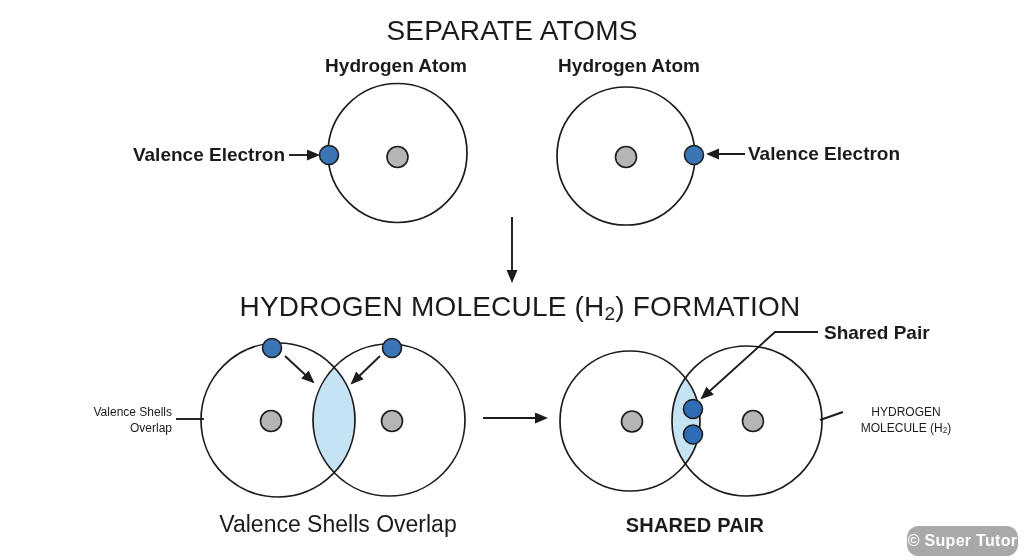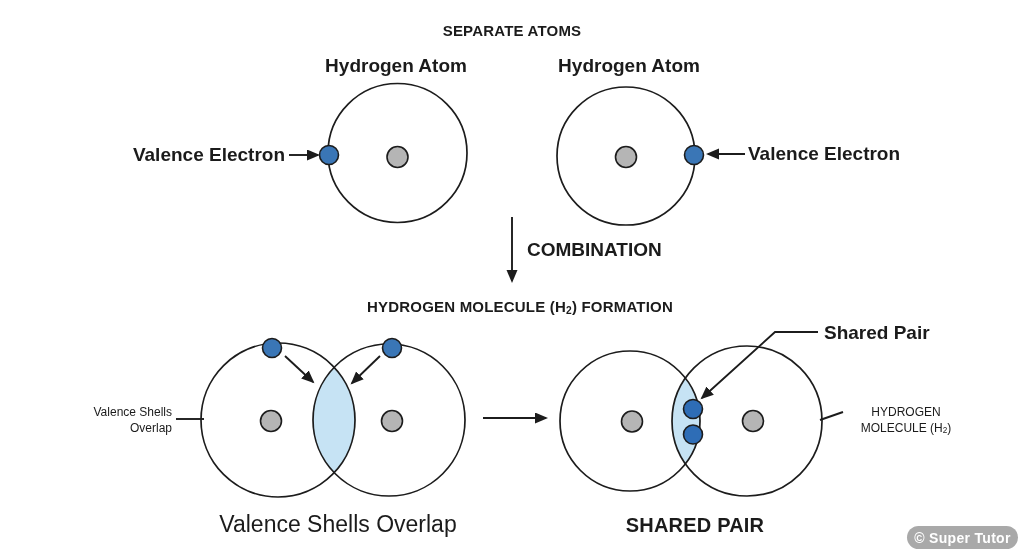--- a/index.html
+++ b/index.html
@@ -10,36 +10,36 @@
     height: 559px;
     background: #ffffff;
     font-family: "Liberation Sans", sans-serif;
     color: #1b1b1b;
     overflow: hidden;
   }
   #diagram-svg { position: absolute; left: 0; top: 0; }
   .lbl { position: absolute; white-space: nowrap; line-height: 1.2; }
   .center-xy { transform: translate(-50%, -50%); }
   .center-y  { transform: translateY(-50%); }
-  .title { font-size: 15px; font-weight: 700; letter-spacing: .2px; }
+  .title { font-size: 28px; font-weight: 400; letter-spacing: .2px; }
   .label { font-size: 19px; font-weight: 700; }
   .caption { font-size: 23px; font-weight: 400; }
   .caption-bold { font-size: 20px; font-weight: 700; letter-spacing: .2px; }
   .two-line { white-space: nowrap; line-height: 1.36; font-size: 12px; }
   .align-right { text-align: right; }
   .align-center { text-align: center; }
   sub.h2sub { font-size: 0.68em; vertical-align: -0.22em; line-height: 0; }
   #watermark {
     position: absolute;
     left: 907px; top: 526px;
-    width: 111px; height: 23px;
+    width: 111px; height: 30px;
     border-radius: 11.5px;
     background: #a9a9a9;
     color: #ffffff;
-    font-size: 14px;
+    font-size: 16px;
     font-weight: 700;
     letter-spacing: .3px;
     display: flex;
     align-items: center;
     justify-content: center;
   }
 </style>
 </head>
 <body>
 
@@ -91,21 +91,20 @@
   <div class="lbl title center-xy" style="left:512px; top:31px;">SEPARATE ATOMS</div>
 
   <div class="lbl label center-xy" style="left:396px; top:66px;">Hydrogen Atom</div>
 
   <div class="lbl label center-xy" style="left:629px; top:66px;">Hydrogen Atom</div>
 
   <div class="lbl label center-y align-right" style="right:739px; top:155px;">Valence Electron</div>
 
   <div class="lbl label center-y" style="left:748px; top:154px;">Valence Electron</div>
 
-  <div class="lbl label center-y" style="left:527px; top:250px;">COMBINATION</div>
 
   <div class="lbl title center-xy" style="left:520px; top:307px;"><span>HYDROGEN MOLECULE (H</span><sub class="h2sub">2</sub><span>) FORMATION</span></div>
 
   <div class="lbl two-line center-y align-right" style="right:852px; top:420px;"><span>Valence Shells</span><br><span>Overlap</span></div>
 
   <div class="lbl caption center-xy" style="left:338px; top:525px;">Valence Shells Overlap</div>
 
   <div class="lbl label center-y" style="left:824px; top:333px;">Shared Pair</div>
 
   <div class="lbl two-line center-xy align-center" style="left:906px; top:420px;"><span>HYDROGEN</span><br><span>MOLECULE (H</span><sub class="h2sub">2</sub><span>)</span></div>

